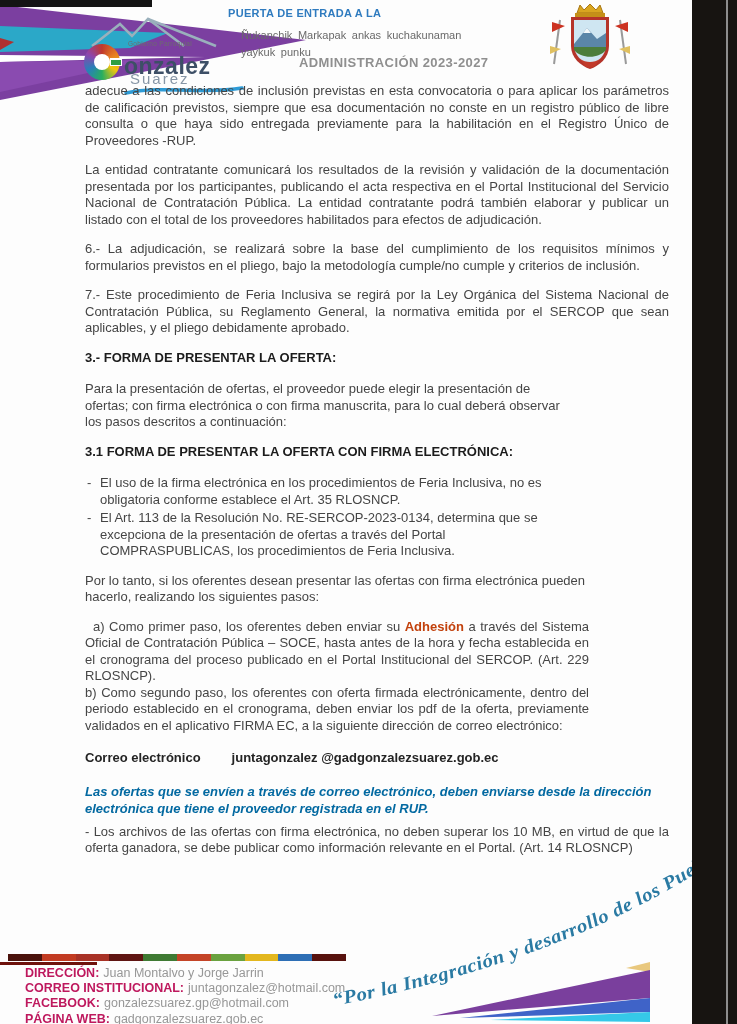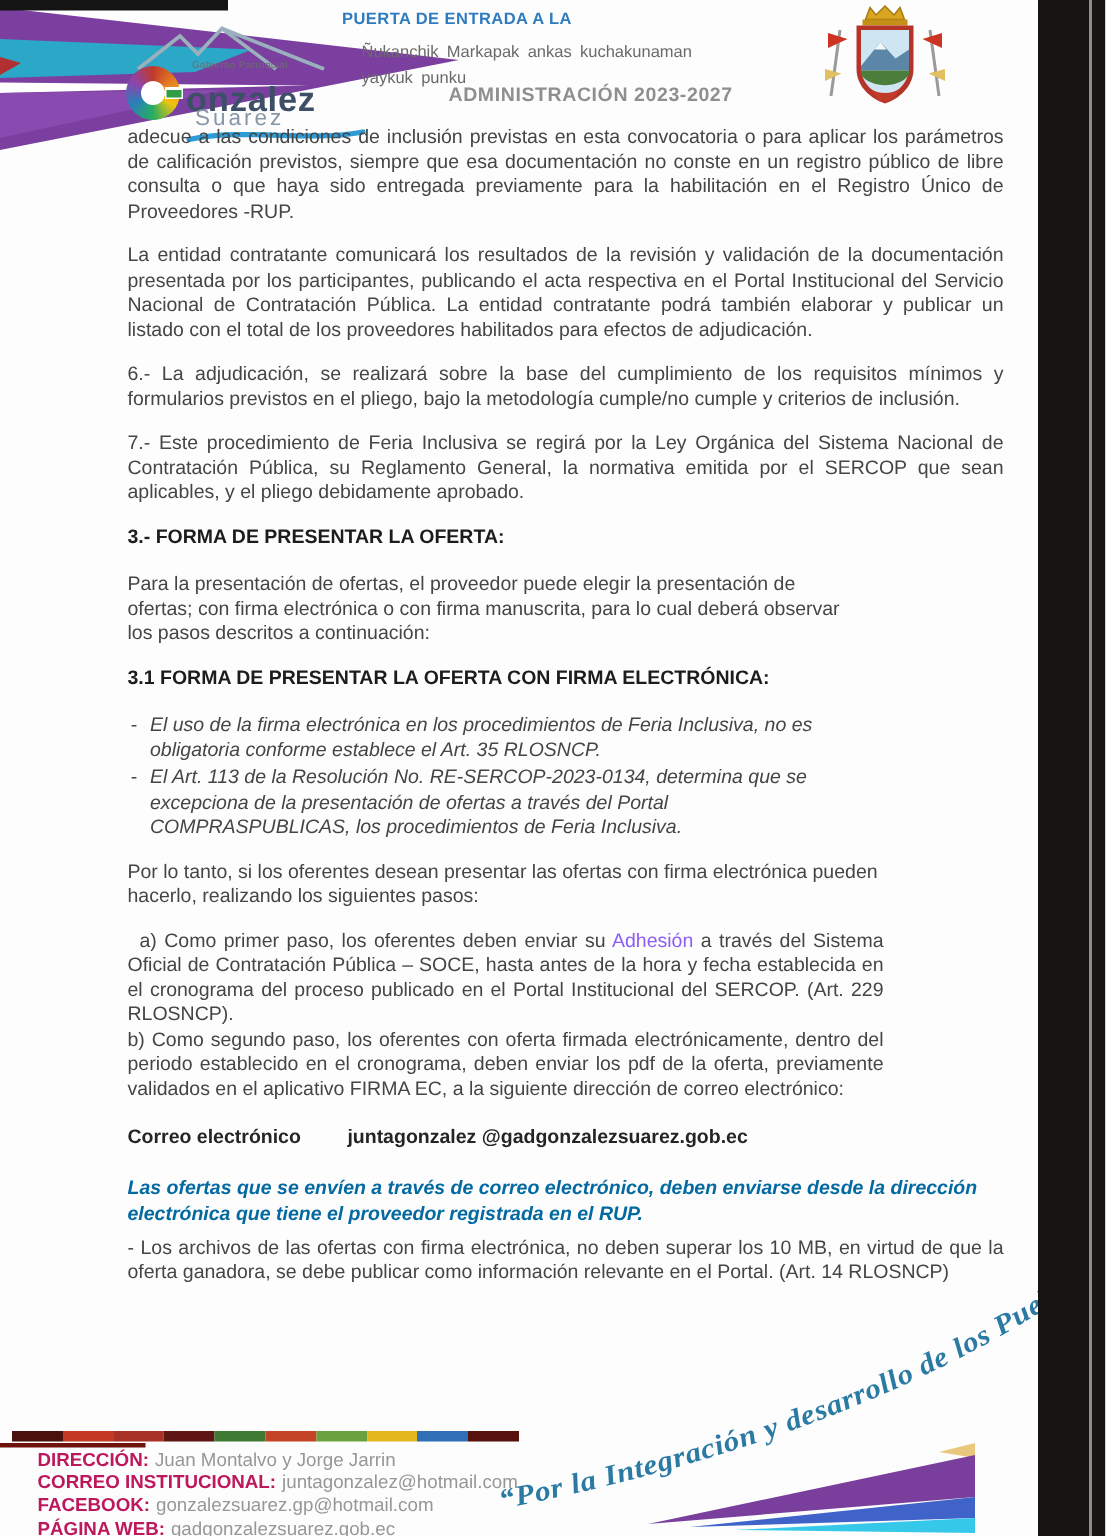--- a/index.html
+++ b/index.html
@@ -26,32 +26,32 @@
   .puerta{position:absolute;left:228px;top:7px;font-size:11px;font-weight:700;color:#2f7bbf;letter-spacing:.3px;z-index:2;}
   .kichwa{position:absolute;left:241px;top:27px;width:250px;font-size:11px;color:#6a6a6a;line-height:1.55;word-spacing:2.5px;z-index:2;}
   .admin{position:absolute;left:299px;top:55px;font-size:13px;font-weight:700;color:#8f8f8f;letter-spacing:.4px;z-index:2;}
   .crest{position:absolute;left:543px;top:2px;z-index:2;}
   
   .doc-body{position:absolute;left:85px;top:83px;width:584px;font-size:13px;line-height:16.5px;z-index:2;}
   .doc-body p{margin:0 0 13px;text-align:justify;}
   .p-left{text-align:left !important;}
   .w488{width:488px;} .w535{width:535px;}
   .head{font-weight:700;color:#1c1c1c;margin:2px 0 15px !important;text-align:center;}
-  .bullets{list-style:none;margin:0 0 13px;padding:0;width:486px;font-style:italic;}
+  .bullets{list-style:none;margin:0 0 13px;padding:0;width:486px;}
   .bullets li{position:relative;padding-left:15px;margin:0 0 2px;text-align:left;}
   .bullets li::before{content:"-";position:absolute;left:2px;}
   .step{width:504px;margin:0 !important;}
   .step.first{text-indent:8px;}
   .steps-block{margin-bottom:13px;}
   .email-line{font-weight:700;color:#242424;margin:16px 0 !important;text-align:left !important;}
   .email-line .addr{margin-left:31px;}
   .notice{font-weight:700;font-style:italic;color:#0369a1;width:592px;margin:2px 0 7px !important;text-align:left !important;line-height:17px;}
   .ldash::before{content:"-  ";}
   .ldash{margin:0 !important;}
-  strong.inline{font-weight:400;color:#8b5cf6;}
+  strong.inline{font-weight:700;color:#c2410c;}
   
   .wm-svg{position:absolute;left:0;top:0;z-index:6;pointer-events:none;}
   .wm-svg text{font-family:"Liberation Serif",serif;font-weight:700;font-style:italic;letter-spacing:.5px;}
   
   .footer-bar{position:absolute;left:8px;top:954px;width:338px;height:7px;display:flex;z-index:4;}
   .footer-bar span{flex:1;}
   .footer-underline{position:absolute;left:0;top:962px;width:97px;height:3px;background:#6e120c;z-index:4;}
   .footer-text{position:absolute;left:25px;top:966px;font-size:12.5px;line-height:15.2px;z-index:4;}
   .footer-text .lbl{font-weight:700;color:#be185d;}
   .footer-text .val{color:#979797;margin-left:4px;}

